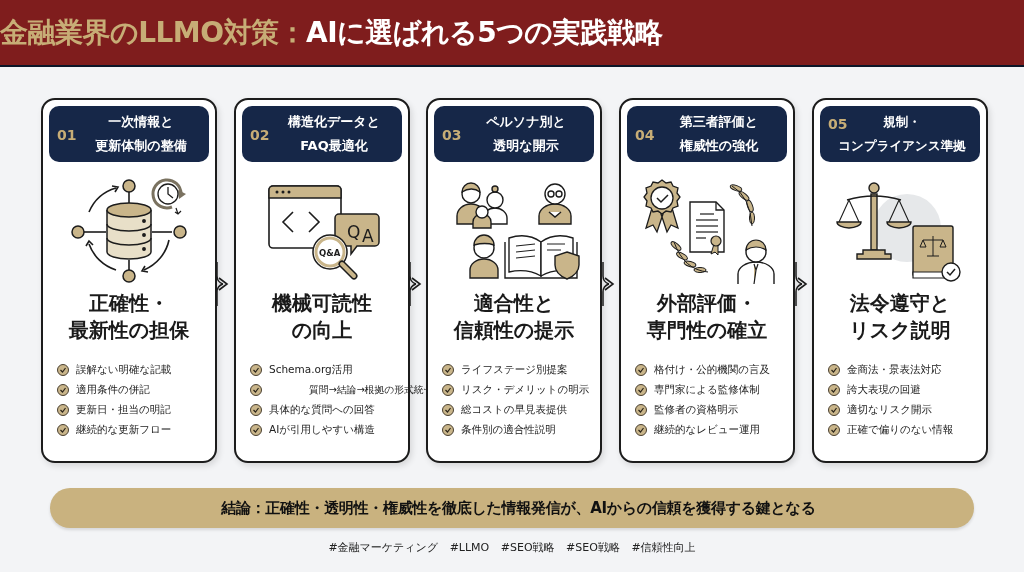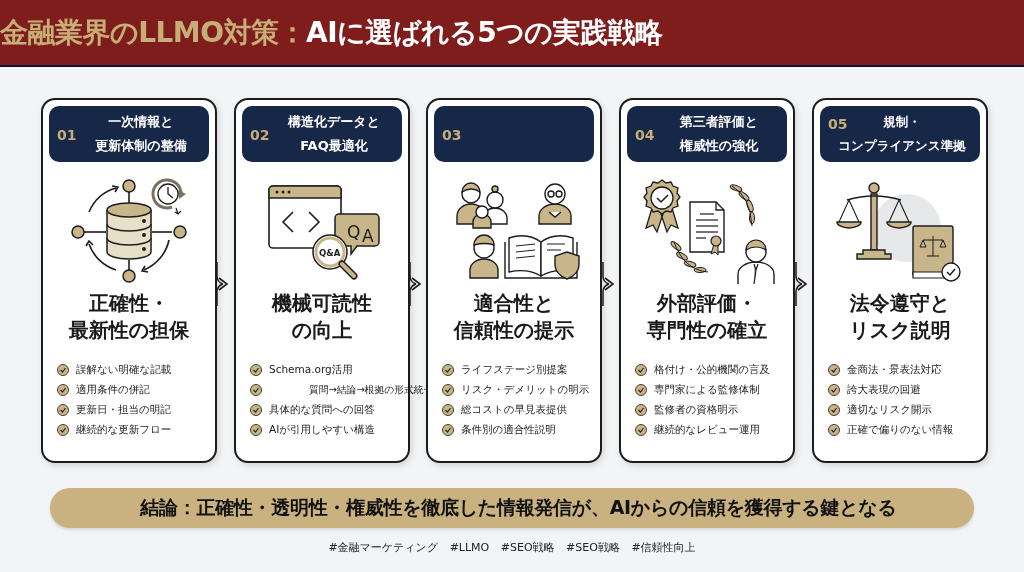--- a/index.html
+++ b/index.html
@@ -75,21 +75,21 @@
     position: absolute; width: 26px; height: 60px;
   }
 
   .conclusion {
     position: absolute; left: 50px; top: 488px; width: 924px; height: 40px;
     background: #c9b27f; border-radius: 20px;
     display: flex; align-items: center; justify-content: center;
     box-shadow: 0 2px 3px rgba(0,0,0,0.12);
   }
   .conclusion span {
-    font-weight: bold; font-size: 19px; color: #111; white-space: nowrap; letter-spacing: -0.3px; margin-left: 13px;
+    font-weight: bold; font-size: 15px; color: #111; white-space: nowrap; letter-spacing: -0.3px; margin-left: 13px;
   }
   .tags {
     position: absolute; left: 0; top: 540px; width: 1024px; text-align: center;
     font-size: 11px; color: #222; word-spacing: 2px;
   }
   .tags span { margin: 0 3px; }
 </style>
 </head>
 <body>
 
@@ -237,20 +237,22 @@
           </svg>
         </span>
         <span>AIが引用しやすい構造</span>
       </li>
   </ul>
 </div>
 
 <div class="card" style="left:426px;">
   <div class="card-head">
     <span class="card-num">03</span>
+    <span class="card-title">ペルソナ別と
+透明な開示</span>
   </div>
   <div class="card-icon">
     <svg width="150" height="112" viewBox="0 0 150 112">
       <g stroke="#1c1c1c" stroke-width="1.4">
         <path d="M18 52 v-8 a14 12 0 0 1 28 0 v8 z" fill="#c9b58a"></path>
         <circle cx="32" cy="22" r="9" fill="#fff"></circle>
         <path d="M23 20 a9 9 0 0 1 18 0 c-5 -4 -12 -4 -18 0z" fill="#c9b58a"></path>
         <path d="M44 52 v-6 a12 10 0 0 1 24 0 v6 z" fill="#fff"></path>
         <circle cx="56" cy="28" r="8" fill="#fff"></circle>
         <circle cx="56" cy="17" r="3" fill="#c9b58a"></circle>

